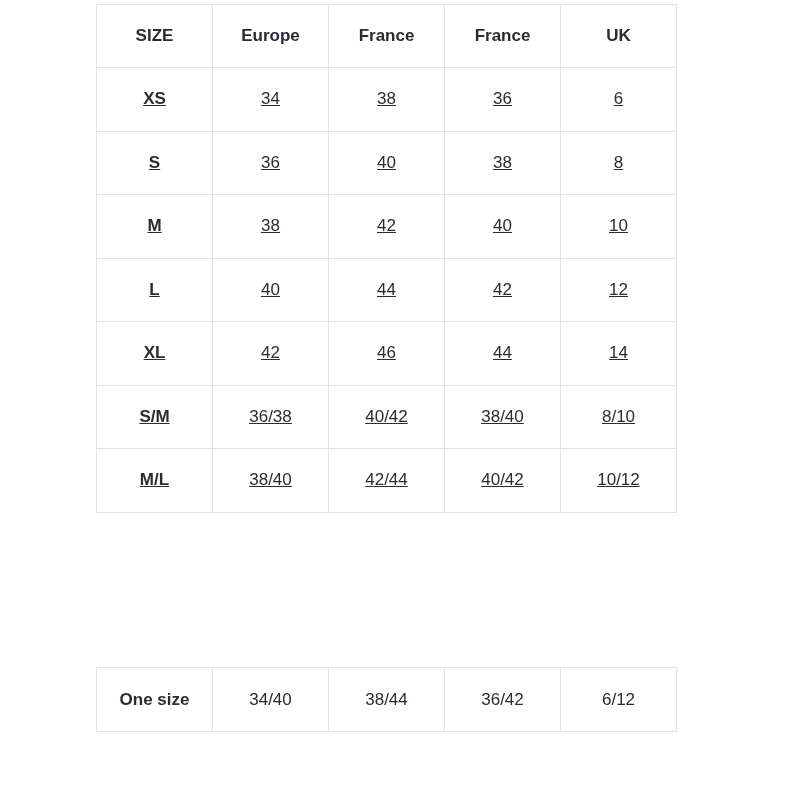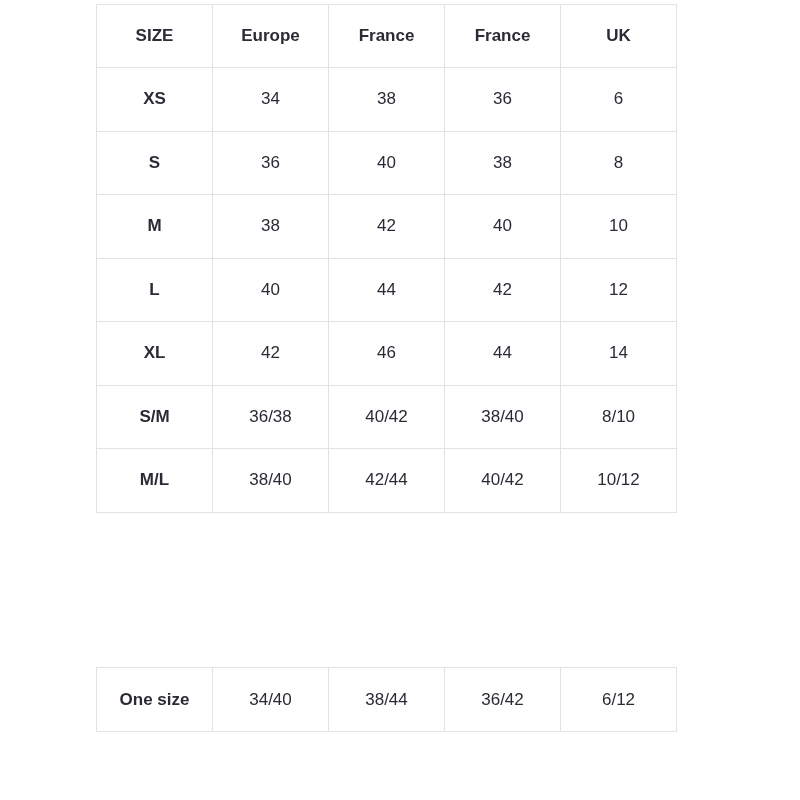--- a/index.html
+++ b/index.html
@@ -47,21 +47,21 @@
     left: 96px;
     top: 4px;
     width: 580px;
   }
   #main-table col.c0 { width: 116px; }
   #main-table col.c1 { width: 116px; }
   #main-table col.c2 { width: 116px; }
   #main-table col.c3 { width: 116px; }
   #main-table col.c4 { width: 116px; }
   #main-table thead th { height: 62px; }
-  #main-table tbody td { height: 62.5px; }
+  #main-table tbody td { height: 62.5px; text-decoration: underline; }
 
   
   #extra-table {
     position: absolute;
     left: 96px;
     top: 667px;
     width: 580px;
   }
   #extra-table col.c0 { width: 116px; }
   #extra-table col.c1 { width: 116px; }

